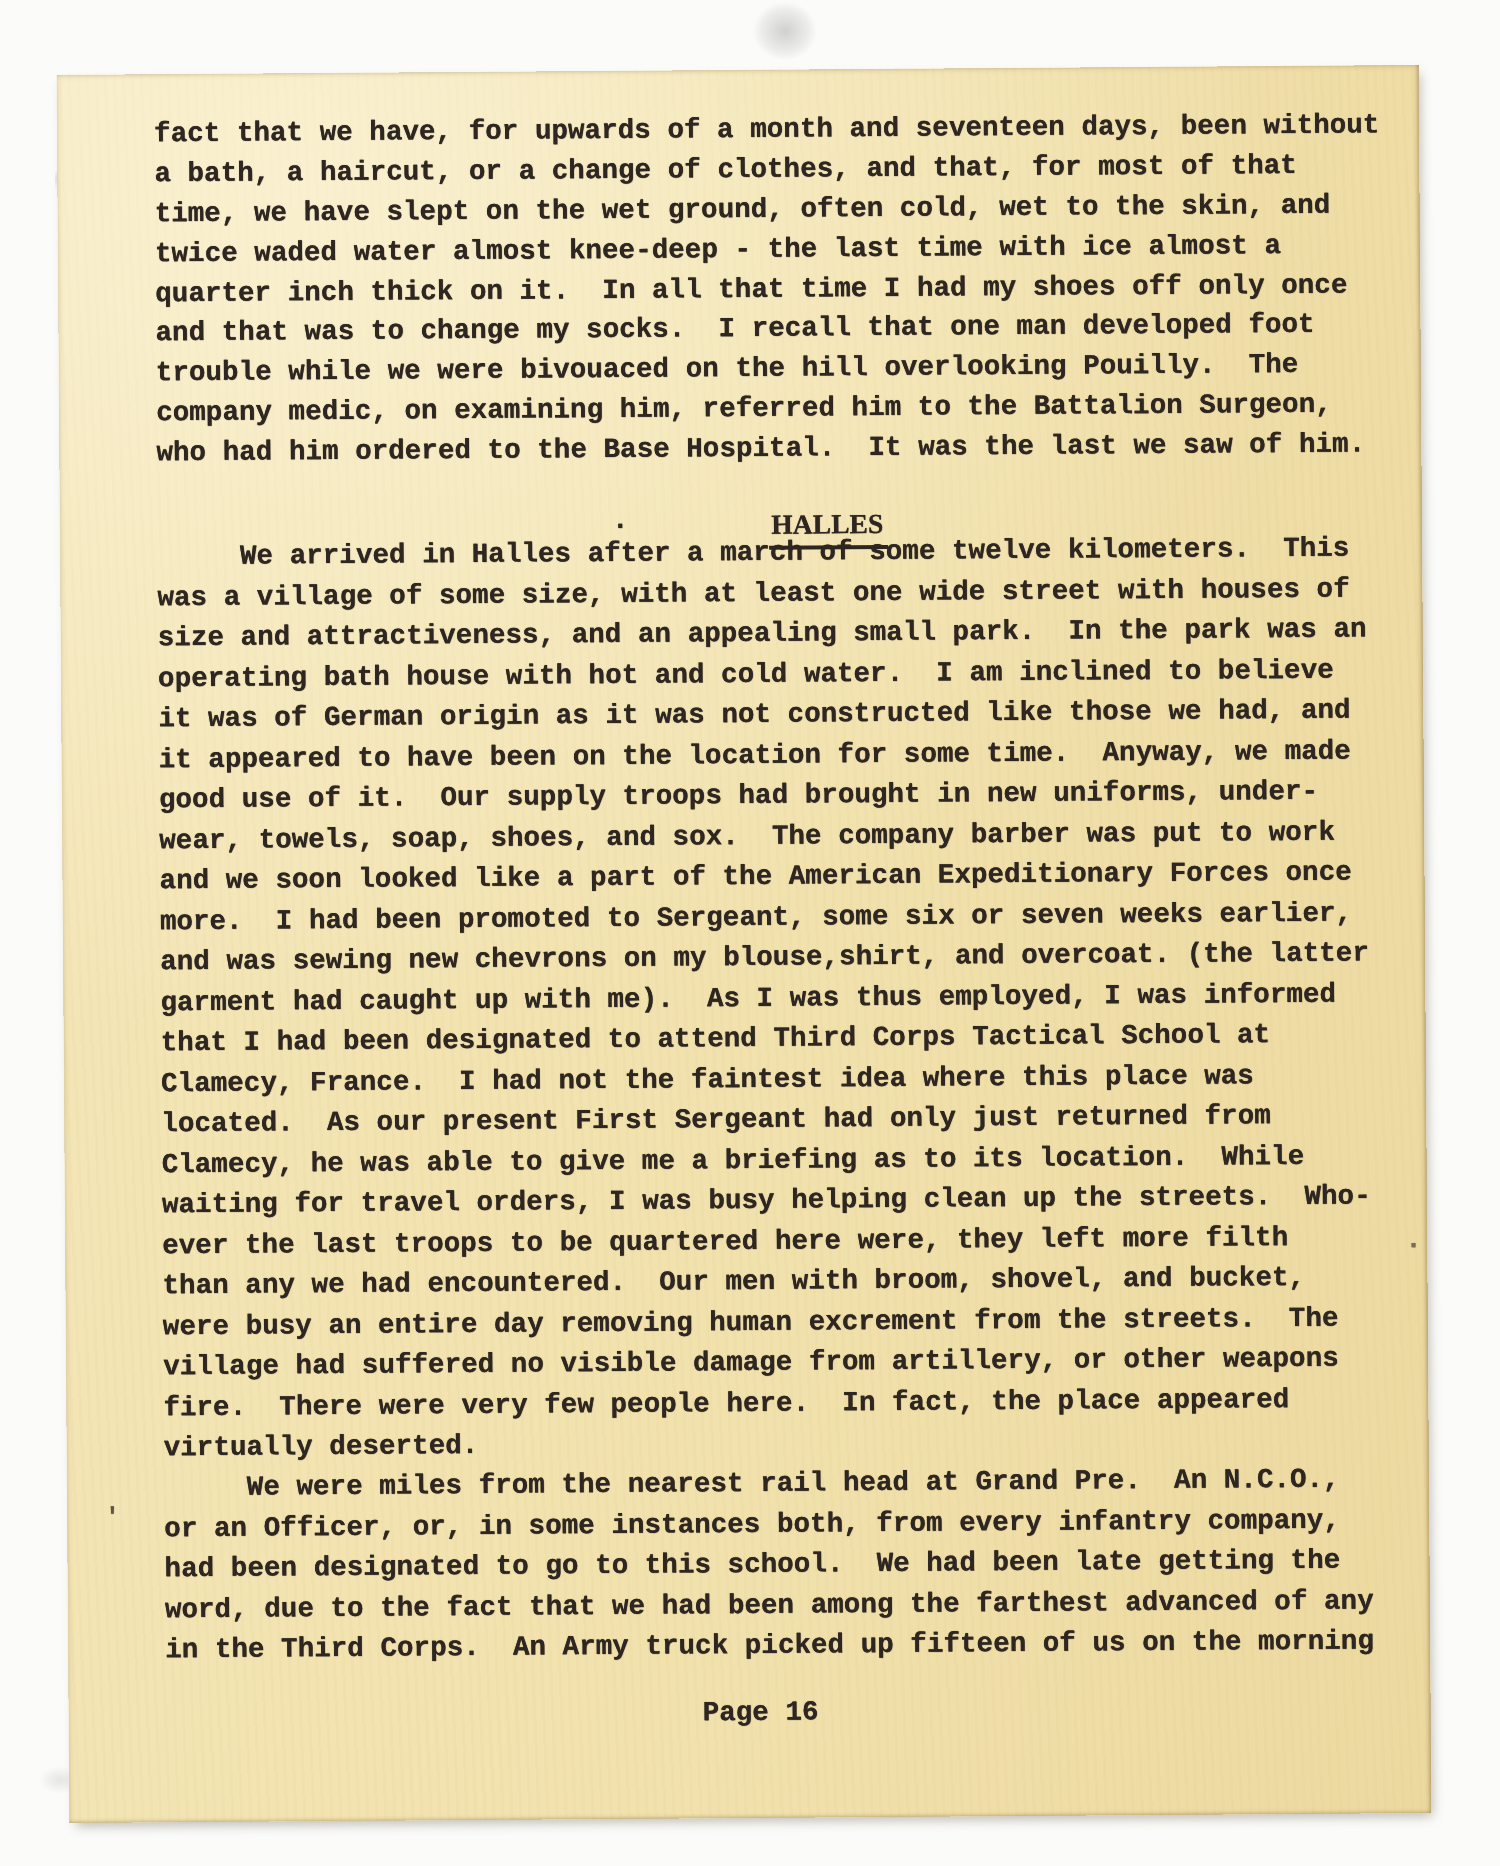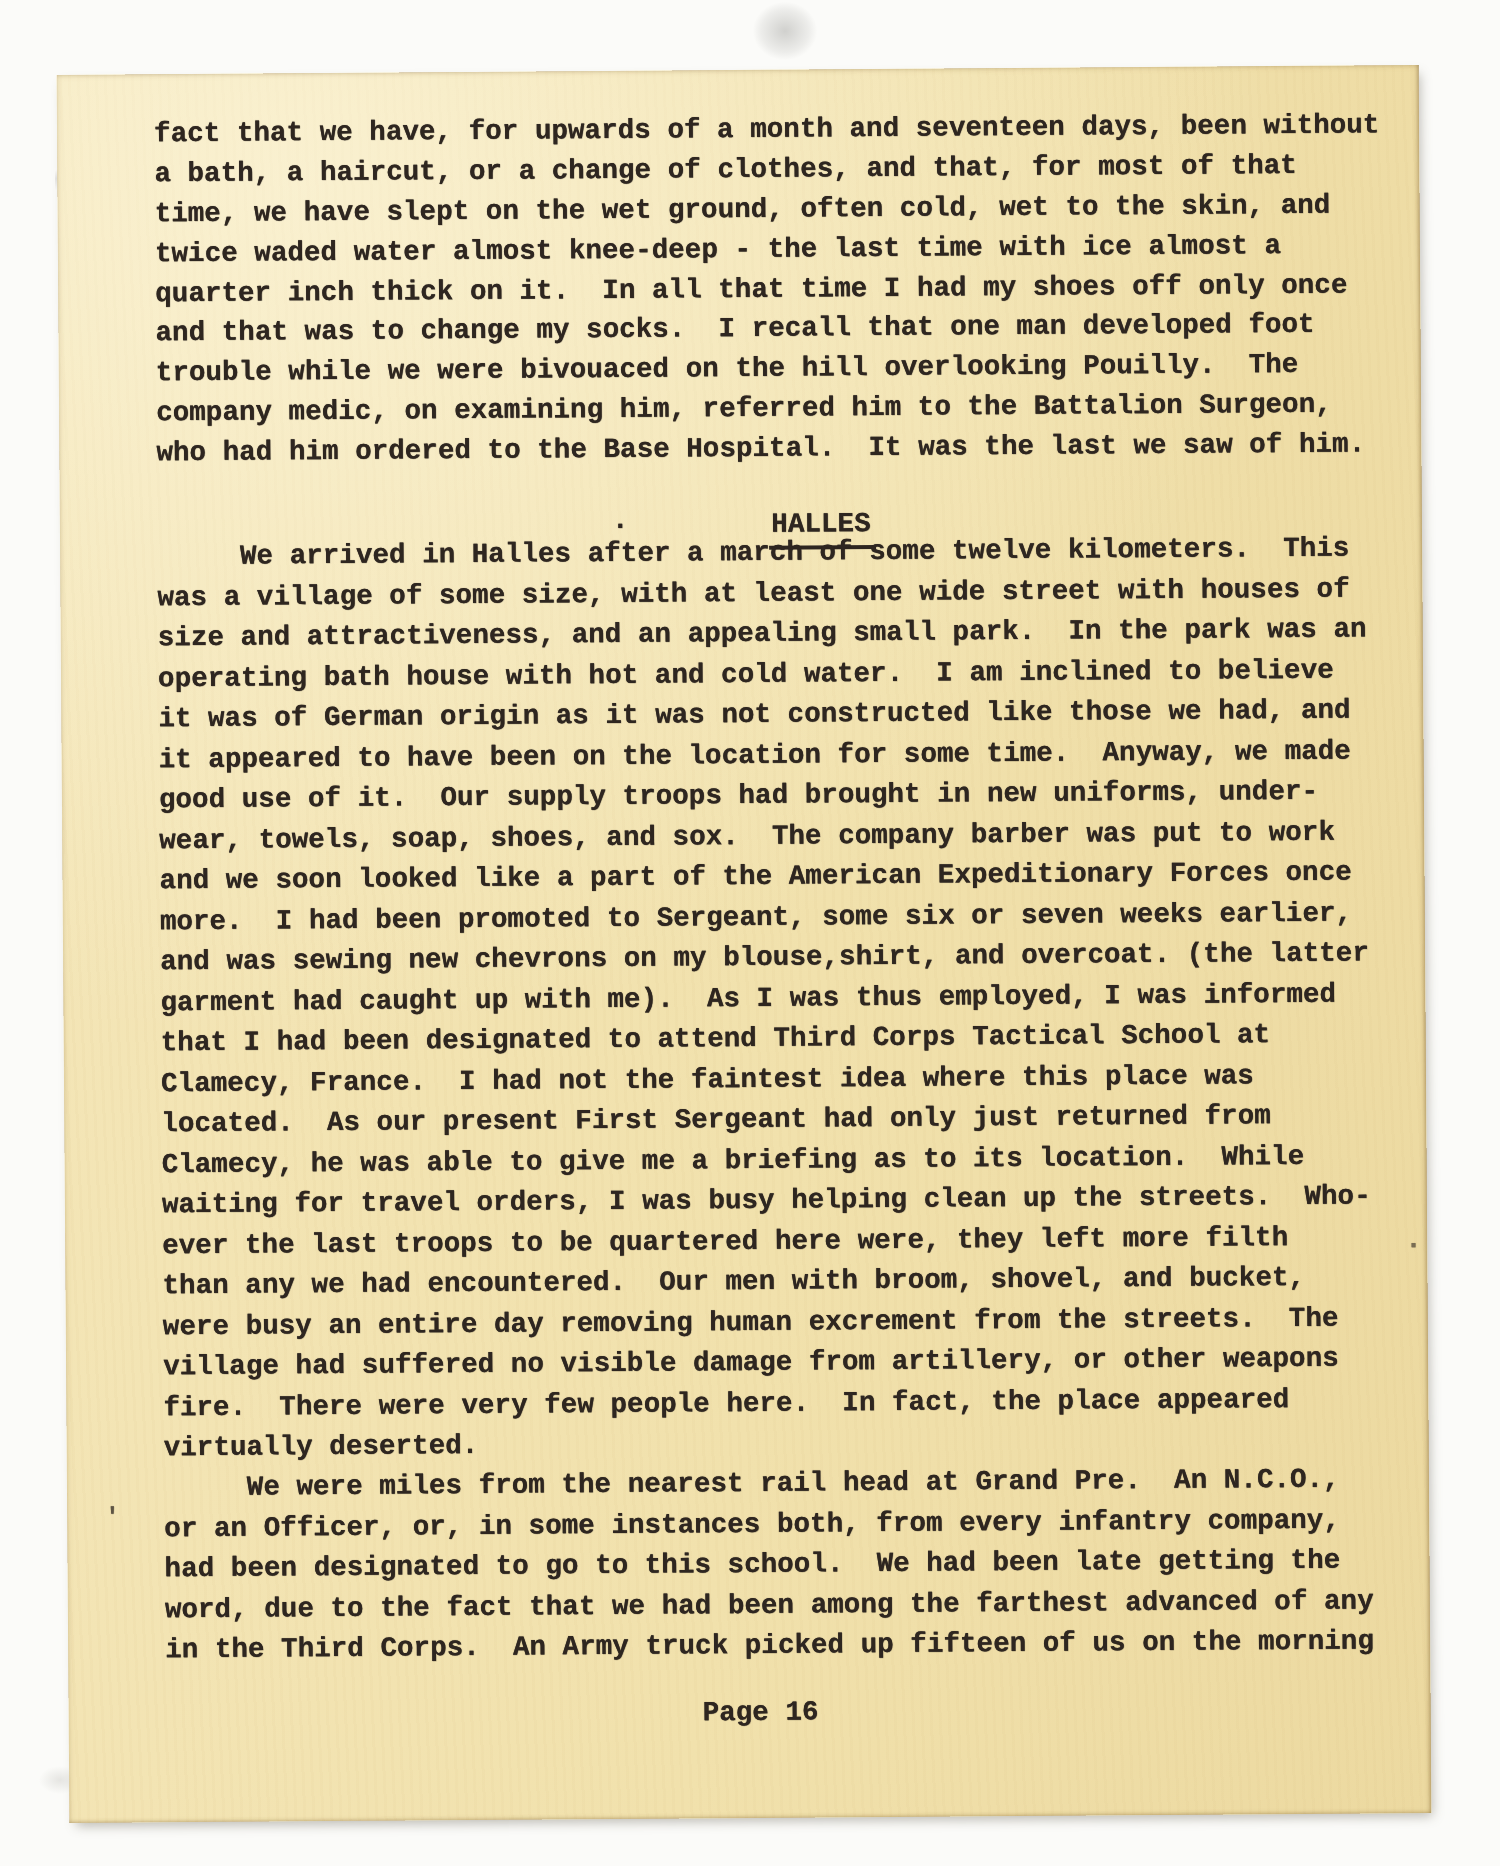--- a/index.html
+++ b/index.html
@@ -44,21 +44,21 @@
     text-shadow:0 0 0.7px rgba(46,38,32,0.85),0.5px 0.5px 0 rgba(46,38,32,0.22);
   }
   .block{position:absolute;left:97px;}
   .p1{top:40px;}
   .p1 .tline{line-height:39.9px;height:39.9px;}
   .p2{top:463px;}
   .p3{top:1394px;}
   .p2 .tline,.p3 .tline{line-height:40.5px;height:40.5px;}
 
   .heading{position:absolute;left:610px;top:395px;line-height:40px;}
-  .heading .hd{display:inline-block;border-bottom:4px solid currentColor;padding:0 5px 1px 2px;}
+  .heading .hd{display:inline-block;border-bottom:4px solid currentColor;padding:0 5px 1px 2px;font-family:Liberation Serif, serif;}
 
   .straydot{position:absolute;left:552px;top:430px;line-height:40px;}
 
   .footer{position:absolute;left:634px;top:1623px;line-height:40px;}
 
   .mark{position:absolute;opacity:0.75;}
   .m1{left:38px;top:1423px;line-height:40px;font-size:24px;}
   .m2{left:1340px;top:1155px;line-height:40px;opacity:0.6;}
 </style>
 </head>

